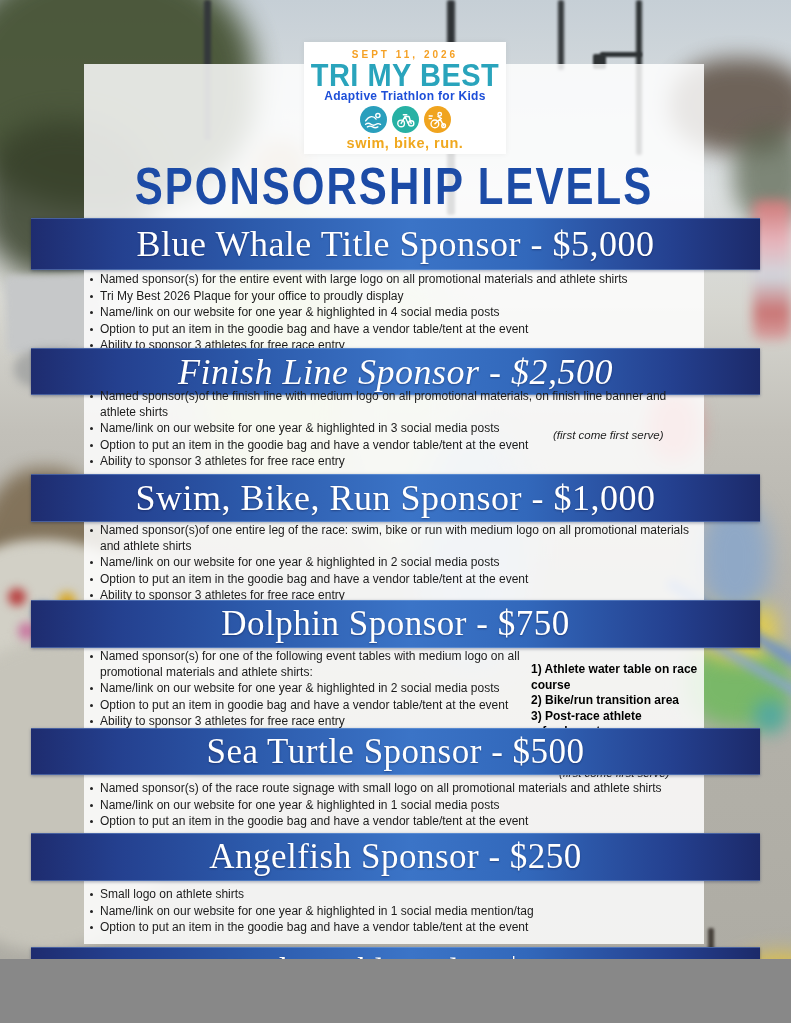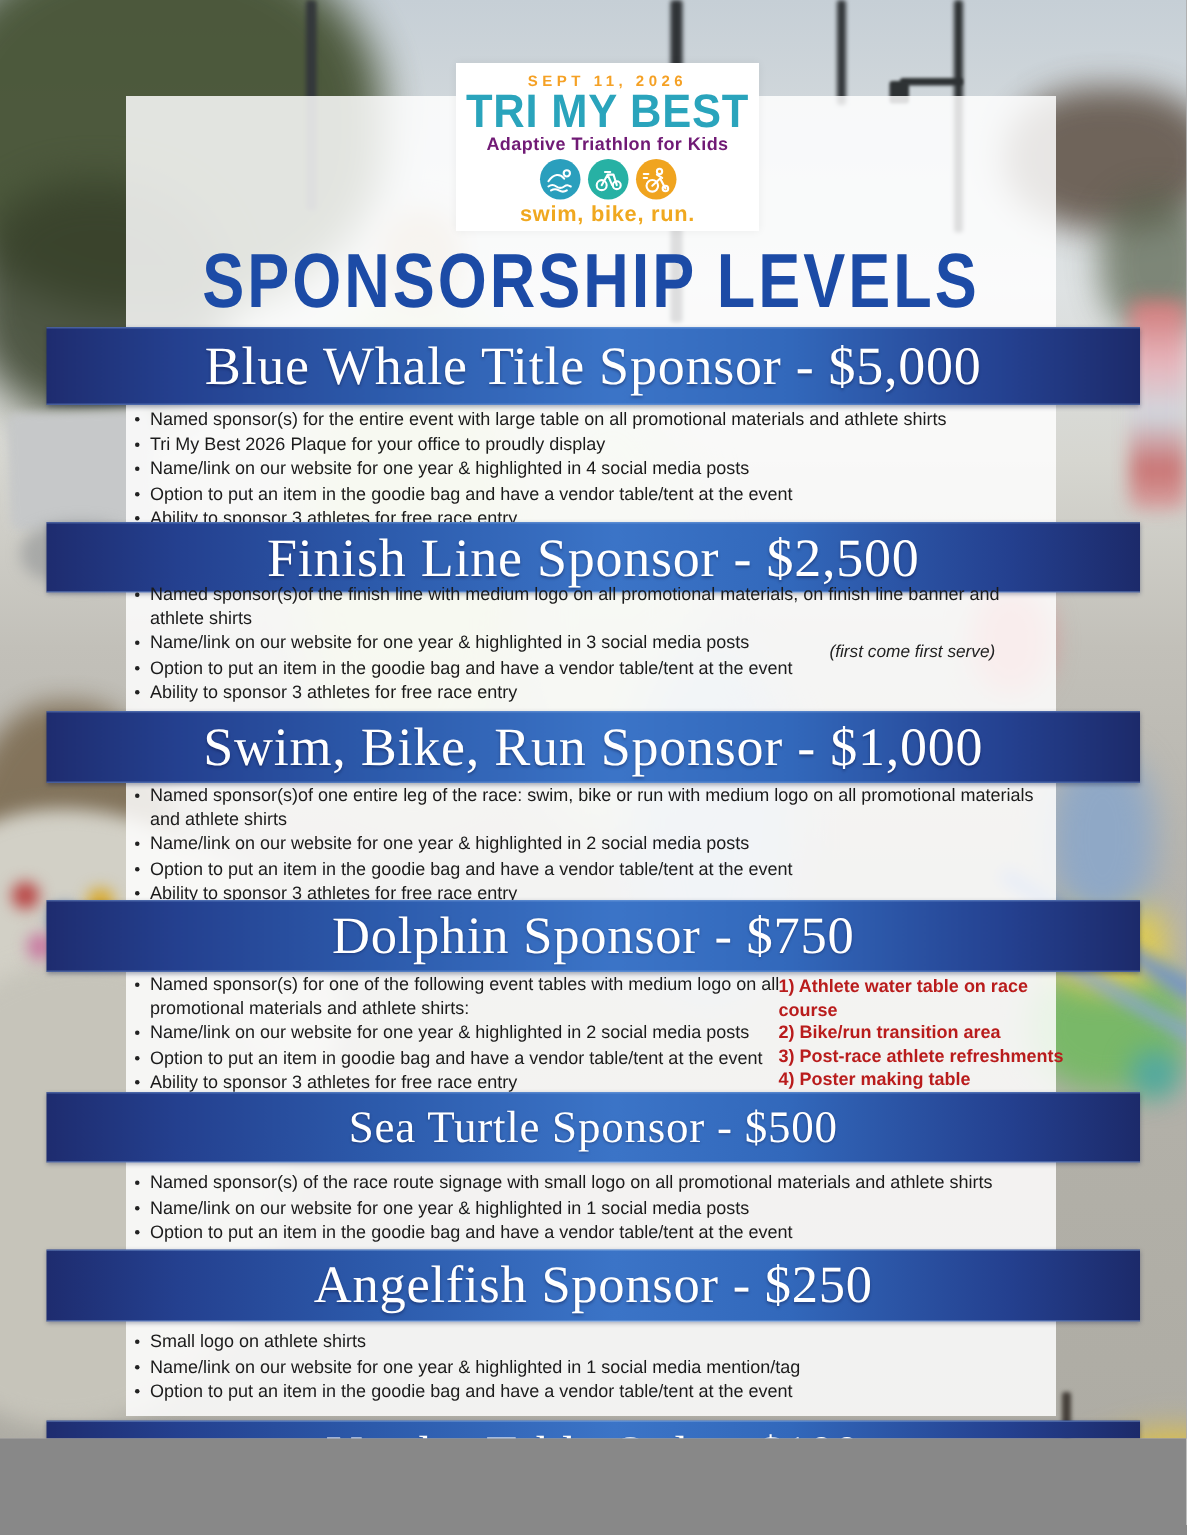--- a/index.html
+++ b/index.html
@@ -53,65 +53,65 @@
   
   .panel{position:absolute;left:84px;top:64px;width:620px;height:880px;
          background:rgba(255,255,255,.84);z-index:1;}
 
   
   .logo-card{position:absolute;left:304px;top:42px;width:202px;height:112px;background:#fff;
              z-index:3;text-align:center;box-shadow:0 0 6px rgba(0,0,0,.06);padding-top:7px;box-sizing:border-box;}
   .logo-date{font-size:10px;font-weight:bold;letter-spacing:3px;color:#f5a125;}
   .logo-title{font-size:29px;font-weight:800;letter-spacing:.5px;color:#2aa4bc;line-height:30px;
               transform:scaleY(1.08);transform-origin:center;}
-  .logo-sub{font-size:12px;font-weight:bold;color:#701a75;letter-spacing:.3px;line-height:13px;}
+  .logo-sub{font-size:12px;font-weight:bold;color:#1d4ed8;letter-spacing:.3px;line-height:13px;}
   .logo-icons{display:flex;justify-content:center;gap:5px;margin-top:3px;}
   .circ{width:27px;height:27px;border-radius:50%;display:flex;align-items:center;justify-content:center;}
   .c1{background:#2a9fbd;} .c2{background:#27b1a4;} .c3{background:#f0a41f;}
   .circ svg{width:21px;height:21px;stroke:#fff;fill:none;stroke-width:1.6;stroke-linecap:round;stroke-linejoin:round;}
   .logo-tag{font-size:14.5px;font-weight:800;color:#f0a81f;letter-spacing:.5px;margin-top:2px;}
 
   
   .headline{position:absolute;left:84px;top:158px;width:620px;z-index:3;text-align:center;
             font-size:42px;font-weight:800;letter-spacing:2px;color:#1c4ba6;
             transform:scaleY(1.22);transform-origin:top center;white-space:nowrap;}
 
   
   .banner{position:absolute;left:31px;width:729px;z-index:3;display:flex;align-items:center;justify-content:center;
           background:linear-gradient(90deg,#1e2c6f 0%,#24408f 12%,#2c5aab 30%,#3b74c7 52%,#3268bb 68%,#24408f 88%,#1c2a6a 100%);
           border-top:1px solid rgba(150,185,235,.35);border-bottom:1px solid rgba(150,185,235,.35);
           box-shadow:0 1px 3px rgba(10,20,60,.35);}
   .banner span{font-family:"Liberation Serif",serif;color:#fff;letter-spacing:.5px;
                text-shadow:0 1px 2px rgba(0,0,40,.35);white-space:nowrap;}
   .b1{top:218px;height:50px;} .b1 span{font-size:36px;}
-  .b2{top:348px;height:45px;} .b2 span{font-size:36px;}
+  .b2{top:348px;height:45px;font-style:italic;} .b2 span{font-size:36px;}
   .b3{top:474px;height:46px;} .b3 span{font-size:36px;}
   .b4{top:600px;height:46px;text-align:center;} .b4 span{font-size:35px;}
-  .b5{top:728px;height:45px;} .b5 span{font-size:30px;}
+  .b5{top:728px;height:45px;} .b5 span{font-size:35px;}
   .b6{top:833px;height:46px;} .b6 span{font-size:35px;}
   .b7{top:947px;height:45px;text-align:center;} .b7 span{font-size:33px;}
 
   
   .bullets{position:absolute;left:88px;z-index:3;margin:0;padding:0;list-style:none;
            font-size:12px;line-height:15.6px;color:#1b1b1b;}
   .bullets li{position:relative;padding-left:12px;margin-bottom:1px;}
   .bullets li::before{content:"";position:absolute;left:2px;top:6px;width:3px;height:3px;
                       background:#222;border-radius:50%;}
   .t1{top:272px;width:612px;}
   .t2{top:389px;width:598px;}
   .t3{top:523px;width:606px;}
   .t4{top:649px;width:440px;}
   .t5{top:781px;width:606px;}
   .t6{top:887px;width:606px;}
 
   .note{position:absolute;z-index:3;font-size:11.5px;font-style:italic;color:#222;}
   .n2{left:553px;top:429px;}
 
   .side-list{position:absolute;left:519px;top:650px;width:196px;z-index:3;}
-  .side-list ul{margin:0;padding:0;list-style:none;font-size:12px;line-height:15.5px;font-weight:bold;color:#b91c1c;}
+  .side-list ul{margin:12px;padding:0;list-style:none;font-size:12px;line-height:15.5px;font-weight:bold;color:#000000;}
   .side-note{position:static;display:block;margin-top:1px;padding-left:40px;font-size:11.5px;font-style:italic;font-weight:normal;color:#222;}
 </style>
 </head>
 <body>
 
 <div class="page">
 
   <div class="bg">
     <div class="blob tree-tl"></div>
     <div class="blob tree-tl2"></div>
@@ -186,21 +186,21 @@
     </div>
     <div class="logo-tag">swim, bike, run.</div>
   </div>
 
   <div class="headline">SPONSORSHIP LEVELS</div>
 
   <div class="banner b1">
     <span>Blue Whale Title Sponsor - $5,000</span>
     </div>
   <ul class="bullets t1">
-      <li>Named sponsor(s) for the entire event with large table on all promotional materials and athlete shirts</li>
+      <li>Named sponsor(s) for the entire event with large logo on all promotional materials and athlete shirts</li>
       <li>Tri My Best 2026 Plaque for your office to proudly display</li>
       <li>Name/link on our website for one year &amp; highlighted in 4 social media posts</li>
       <li>Option to put an item in the goodie bag and have a vendor table/tent at the event</li>
       <li>Ability to sponsor 3 athletes for free race entry</li>
     </ul>
 
   <div class="banner b2">
     <span>Finish Line Sponsor - $2,500</span>
     </div>
   <ul class="bullets t2">

